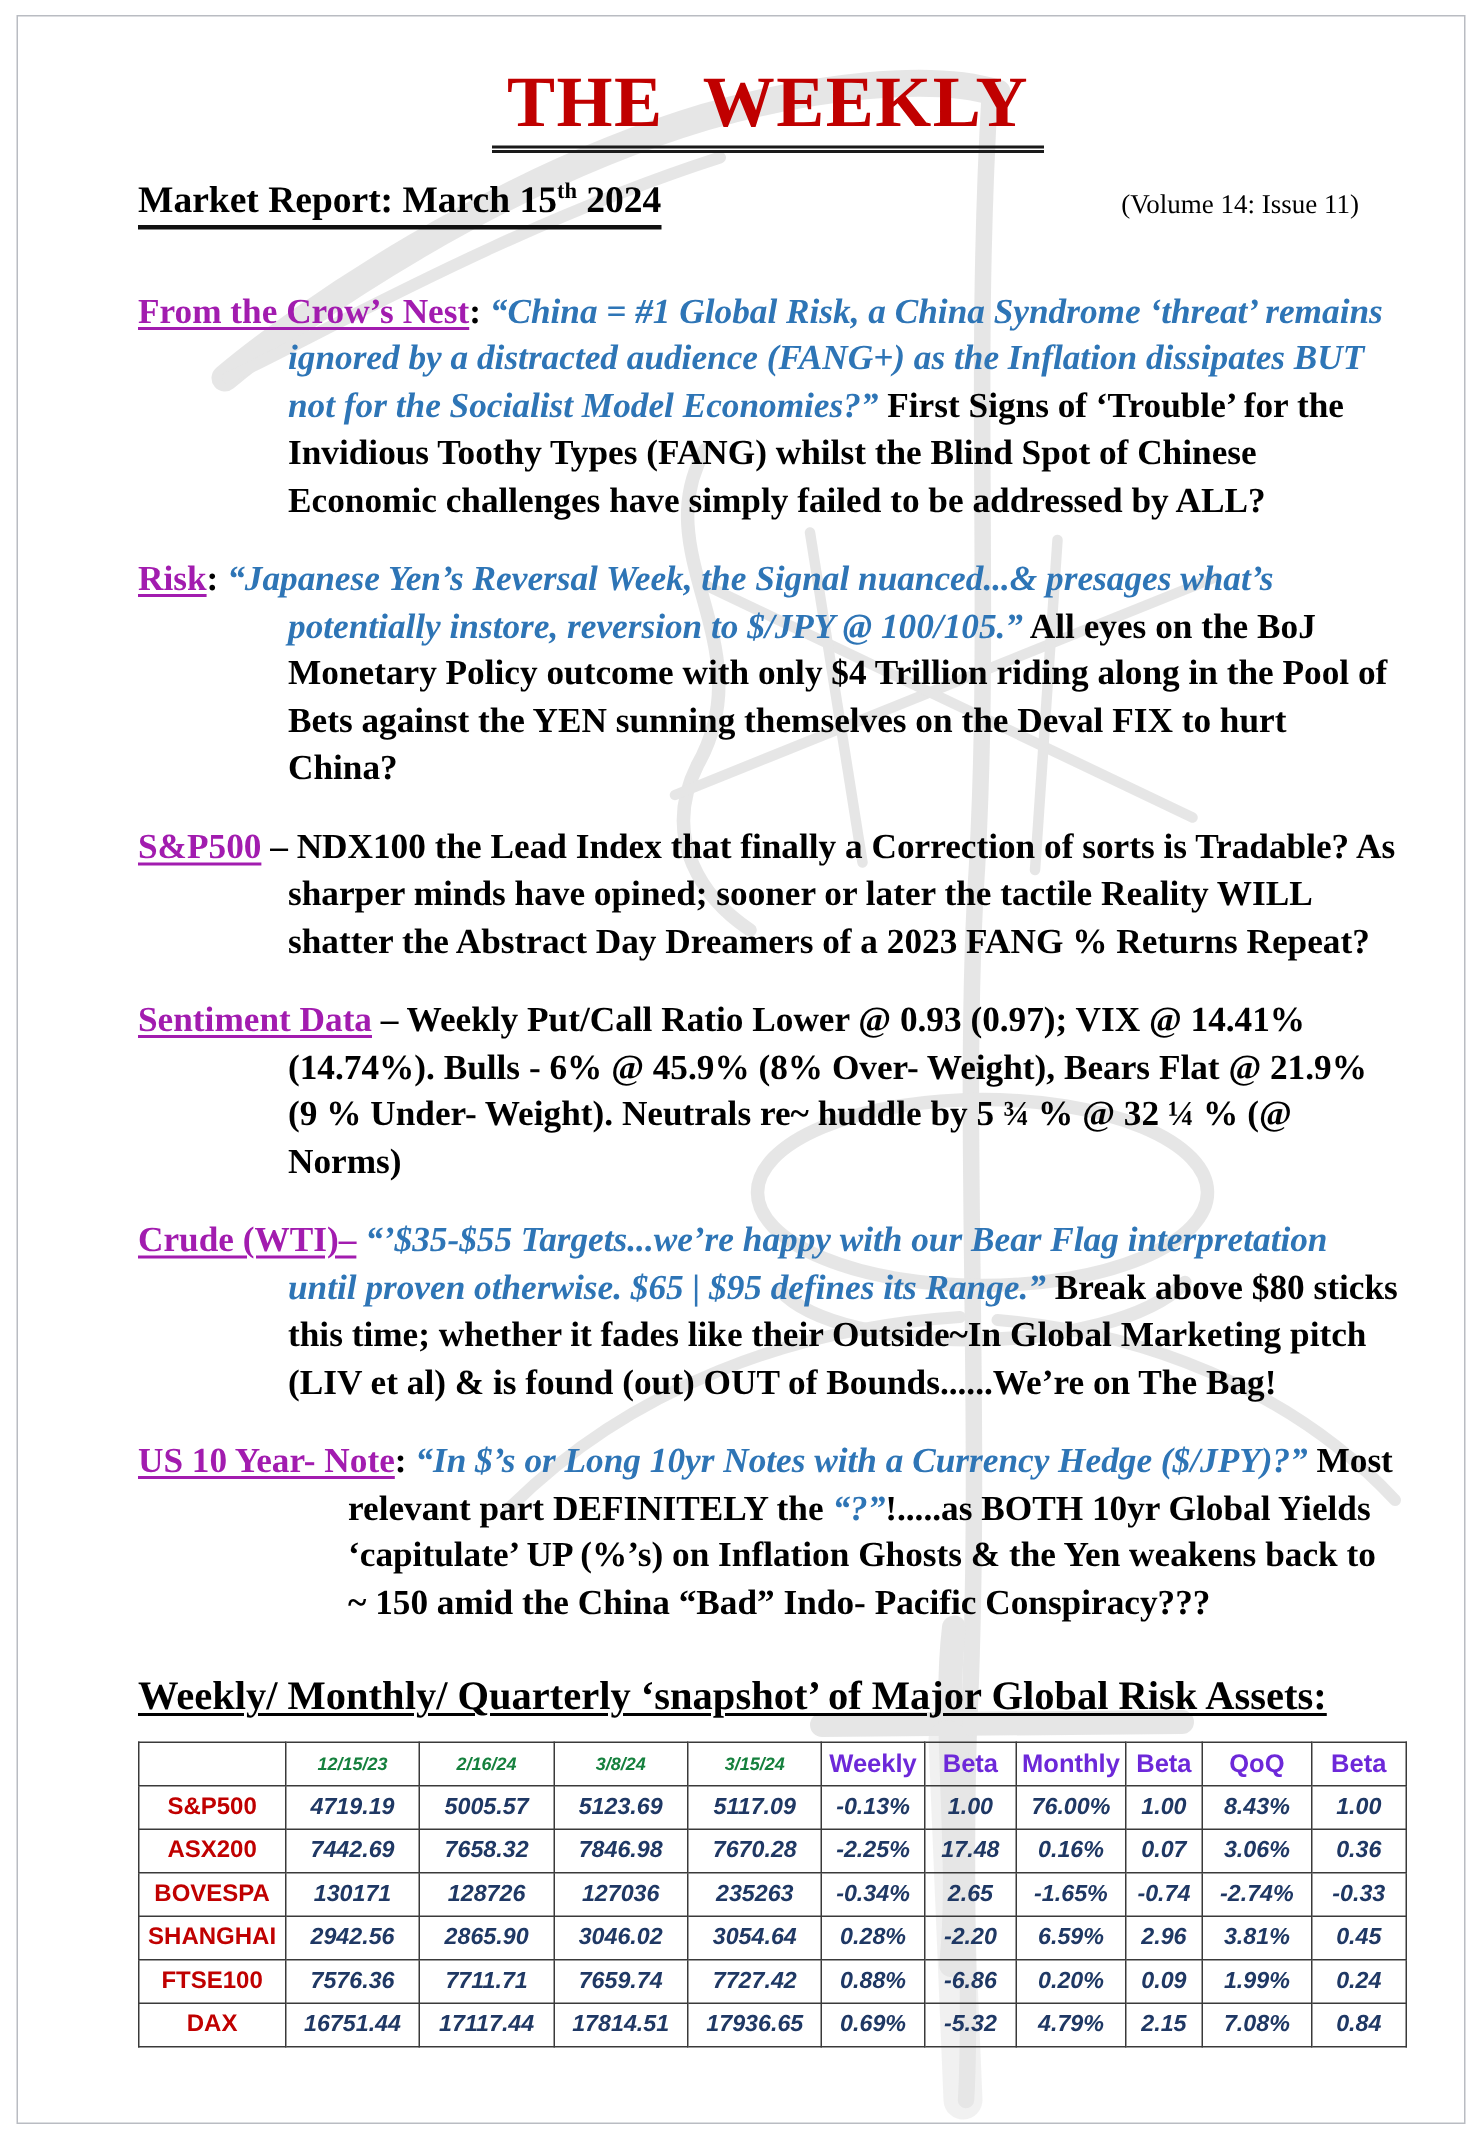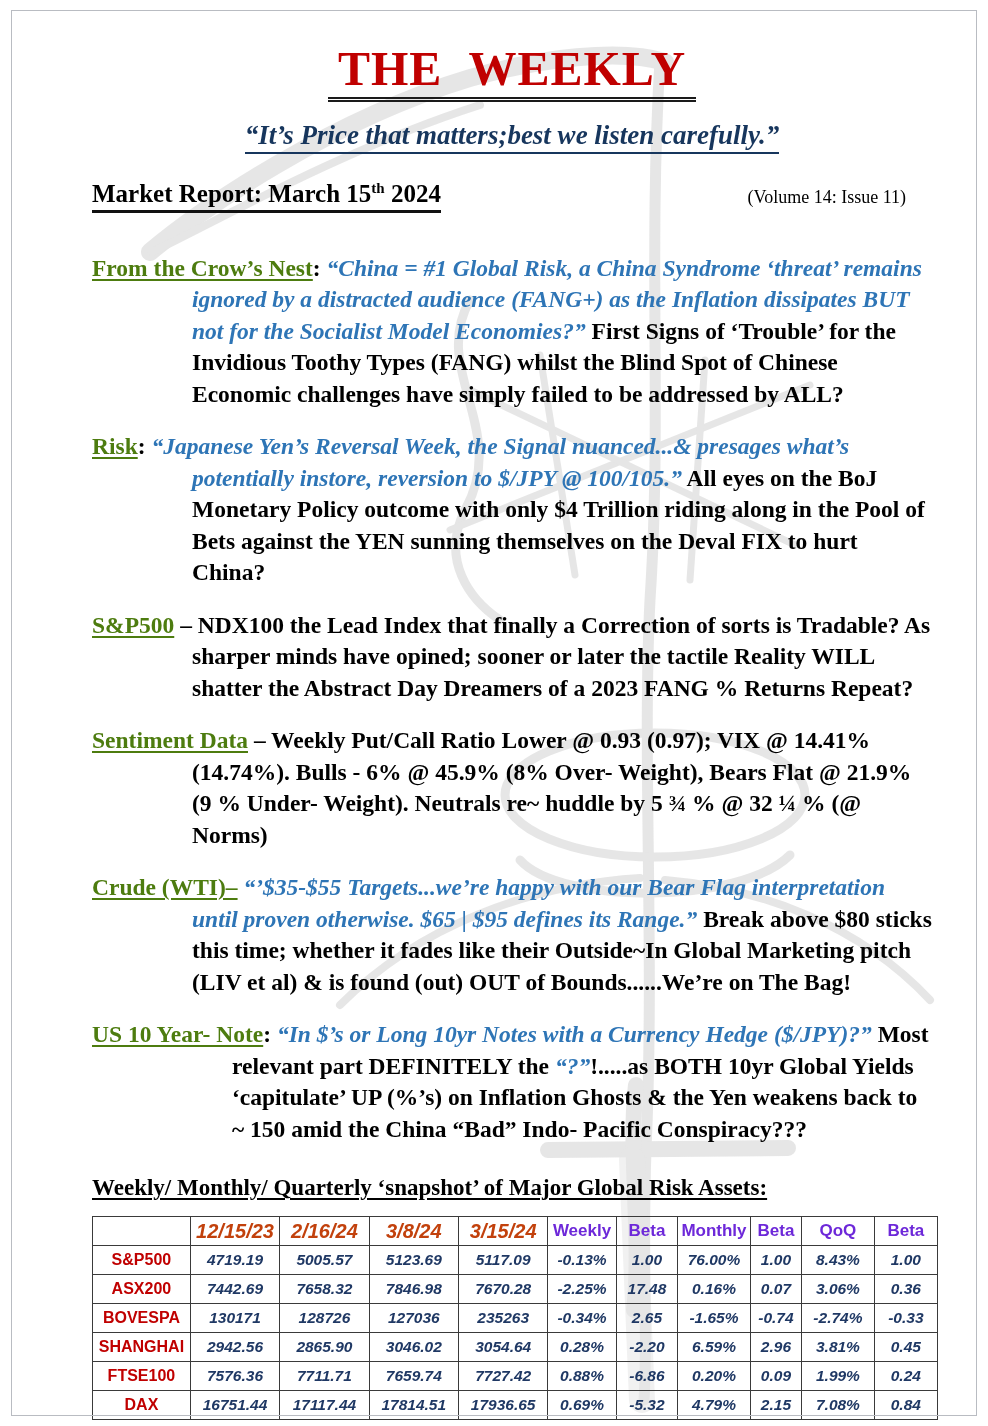--- a/index.html
+++ b/index.html
@@ -58,31 +58,31 @@
 
   
   .section{
     font-size:23.5px;line-height:31.5px;font-weight:600;
     margin:0 0 21px 0;
     padding-left:100px;text-indent:-100px;
     max-width:846px;
   }
   .section.indent-lg{padding-left:140px;text-indent:-140px;}
   .sec-heading{
-    color:#4d7c0f;font-weight:700;
+    color:#a21caf;font-weight:700;
     text-decoration:underline;
     text-decoration-thickness:2px;
     text-underline-offset:3px;
   }
   .quote{color:#2E75B6;font-style:italic;}
   .sep{color:#000;}
 
   
   .table-heading{
-    font-size:23px;font-weight:700;
+    font-size:27px;font-weight:700;
     text-decoration:underline;text-decoration-thickness:2px;text-underline-offset:3px;
     margin:30px 0 15px 0;
   }
 
   
   table.assets{
     border-collapse:collapse;
     width:846px;
     table-layout:fixed;
     font-family:"Liberation Sans", sans-serif;
@@ -92,21 +92,21 @@
     border:1.6px solid #3a3a3a;
     height:26px;
     text-align:center;
     vertical-align:middle;
     padding:1px 2px;
     overflow:hidden;
     white-space:nowrap;
   }
   th.corner{background:transparent;}
   th.col-metric{font-size:17px;font-weight:700;color:#6d28d9;}
-  th.col-date{font-size:20px;font-weight:700;font-style:italic;color:#c2410c;}
+  th.col-date{font-size:12px;font-weight:700;font-style:italic;color:#15803d;}
   th.row-label{
     font-size:16px;font-weight:700;color:#C00000;
     text-align:left;padding-left:8px;
   }
   td.val{
     font-size:15.5px;font-weight:700;font-style:italic;color:#1F3864;
   }
   
   col.c-label{width:11.6%;}
   col.c-date{width:10.6%;}
@@ -141,23 +141,20 @@
   </svg>
 
   <div class="page-border"></div>
 
   <div class="content">
 
     <div class="title-wrap">
       <span class="title">THE WEEKLY</span>
     </div>
 
-    <div class="subtitle-wrap">
-      <span class="subtitle">“It’s Price that matters;best we listen carefully.”</span>
-    </div>
 
     <div class="report-row">
       <span class="report-title"><span>Market Report: March 15</span><sup>th</sup><span> 2024</span></span>
       <span class="volume">(Volume 14: Issue 11)</span>
     </div>
 
     <p class="section">
       <span class="sec-heading">From the Crow’s Nest</span><span class="sep">: </span><span class="quote">“China = #1 Global Risk, a China Syndrome ‘threat’ remains ignored by a distracted audience (FANG+) as the Inflation dissipates BUT not for the Socialist Model Economies?”</span><span>  First Signs of ‘Trouble’ for the Invidious Toothy Types (FANG) whilst the Blind Spot of Chinese Economic challenges have simply failed to be addressed by ALL?</span>
     </p>
 

